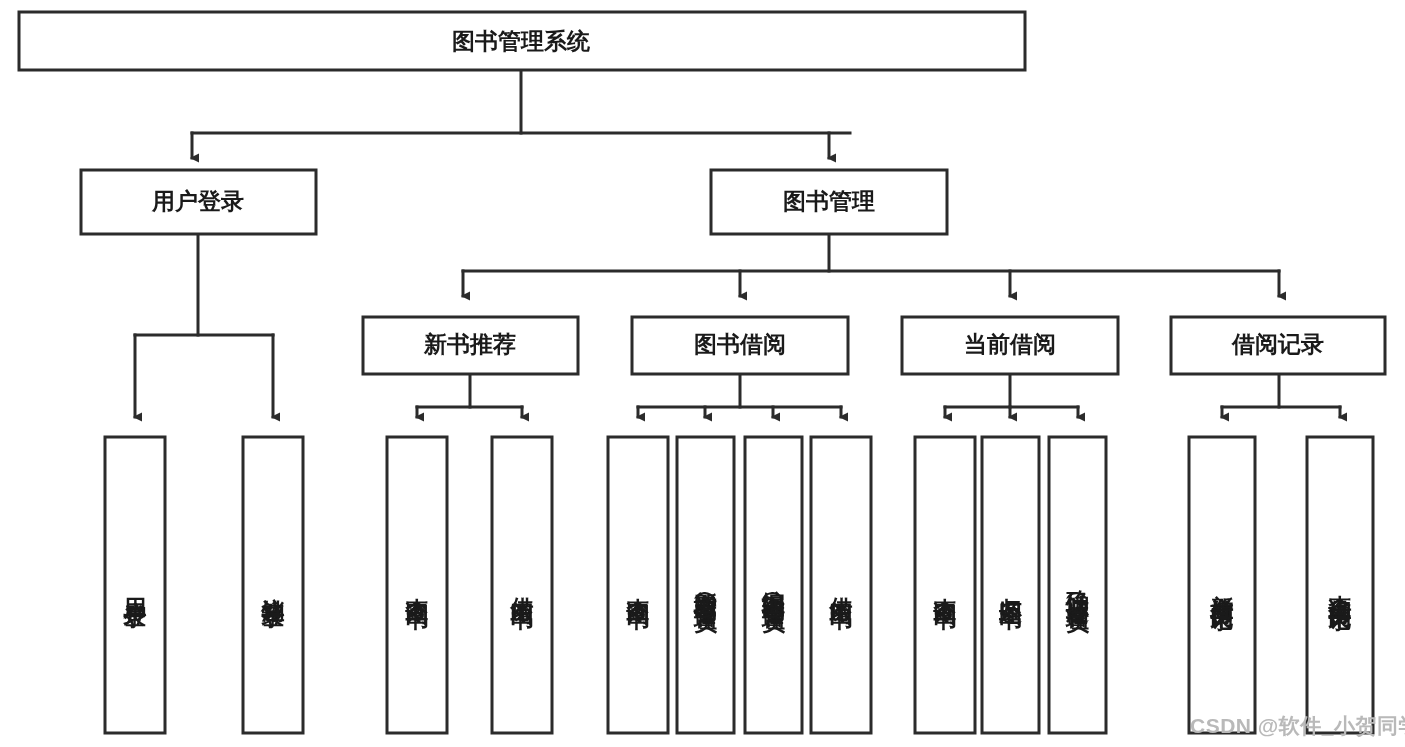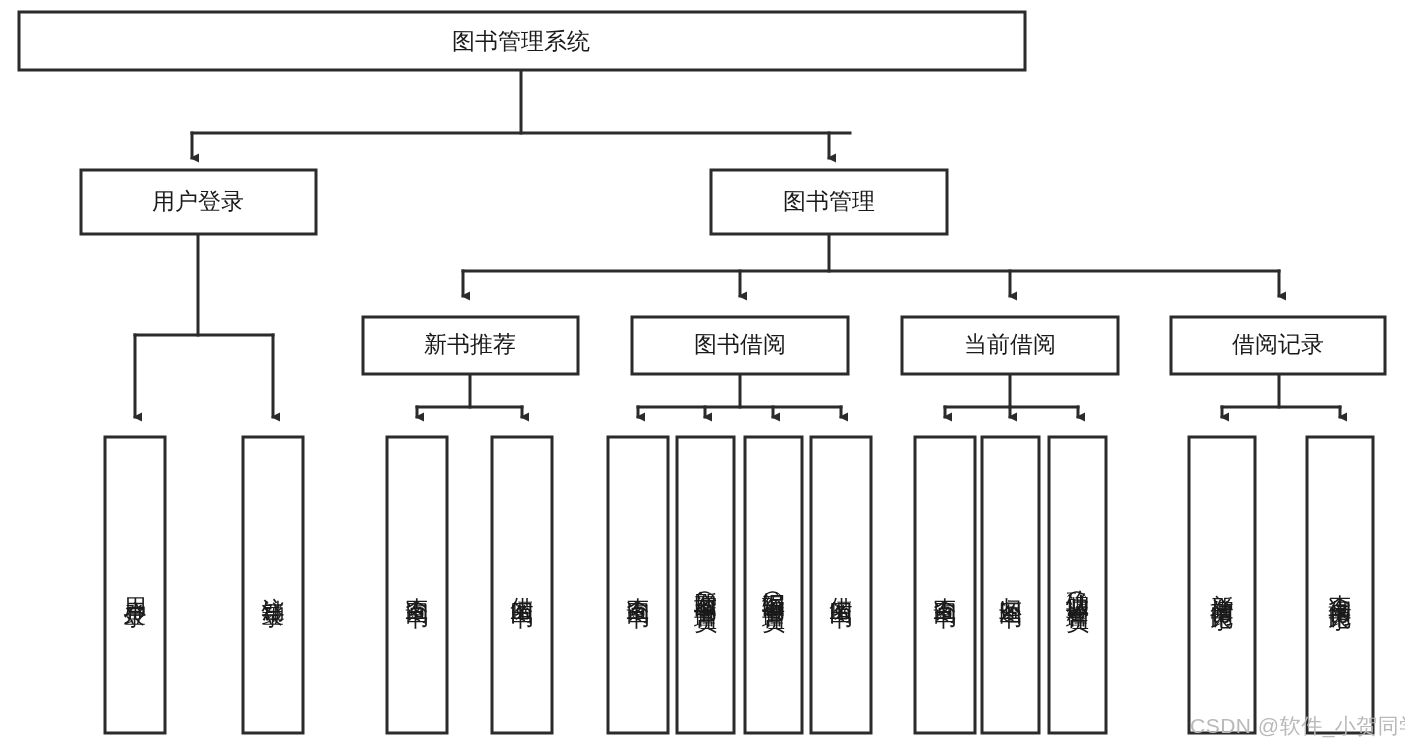--- a/index.html
+++ b/index.html
@@ -11,20 +11,21 @@
     width: 1405px;
     height: 747px;
     font-family: "Liberation Sans", "DejaVu Sans", sans-serif;
     overflow: hidden;
     position: relative;
   }
   #diagram-root {
     position: relative;
     width: 1405px;
     height: 747px;
+    font-weight: bold;
   }
   svg.diagram-canvas {
     position: absolute;
     top: 0;
     left: 0;
     width: 1405px;
     height: 747px;
   }
   .node-rect {
     fill: #ffffff;

